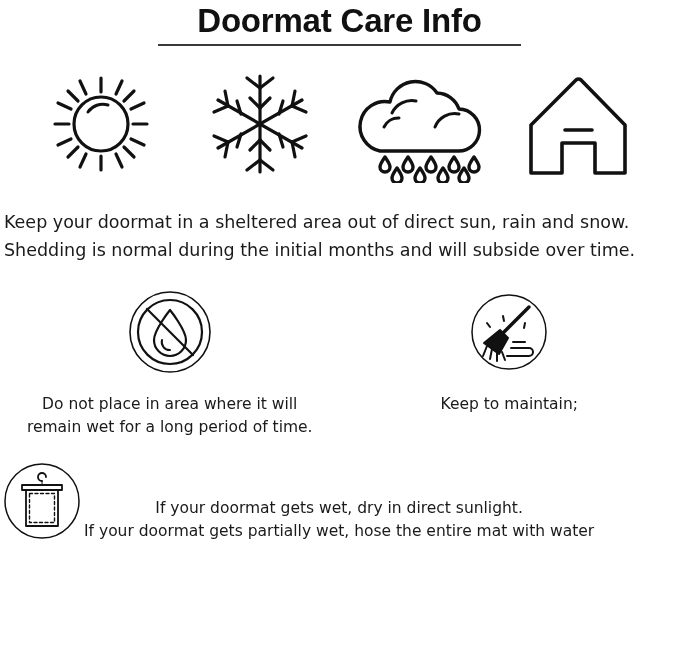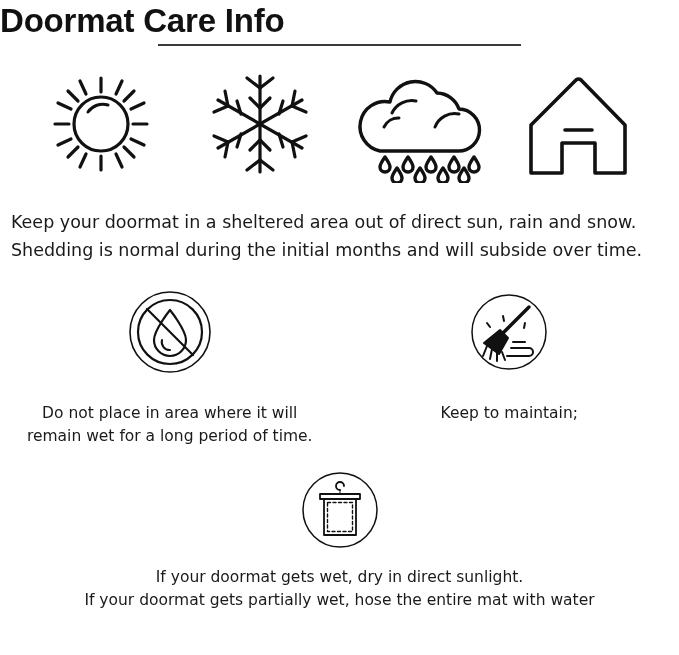--- a/index.html
+++ b/index.html
@@ -18,21 +18,21 @@
   .page {
     width: 679px;
     height: 655px;
     position: relative;
     background: #ffffff;
   }
 
   
   .title-block {
     width: 100%;
-    text-align: left;
+    text-align: center;
     padding-top: 2px;
   }
   .title {
     font-family: "Liberation Sans", sans-serif;
     font-weight: bold;
     font-size: 33px;
     letter-spacing: -0.2px;
     color: #111111;
     line-height: 38px;
     margin: 0;
@@ -62,21 +62,20 @@
 
   
   .intro {
     margin-top: 24px;
     padding: 0 4px;
     font-family: "DejaVu Sans", sans-serif;
     font-size: 17.5px;
     line-height: 28px;
     color: #1a1a1a;
     text-align: left;
-    margin-left: 7px;
   }
   .intro .line { display: block; white-space: nowrap; }
 
   
   .care-row {
     display: flex;
     margin-top: 26px;
   }
   .care-col {
     flex: 1 1 50%;
@@ -85,35 +84,34 @@
     align-items: center;
   }
   .badge {
     width: 84px;
     height: 84px;
     display: flex;
     align-items: center;
     justify-content: center;
   }
   .caption {
-    margin-top: 28px;
+    margin-top: 19px;
     font-family: "DejaVu Sans", sans-serif;
     font-size: 15.5px;
     line-height: 23px;
     text-align: center;
     color: #1a1a1a;
   }
   .caption .line { display: block; }
 
   
   .bottom {
     margin-top: 20px;
     display: flex;
-    flex-direction: column;
-    align-items: center;
+    align-items: flex-end;
   }
   .bottom .caption { margin-top: 14px; }
 </style>
 </head>
 <body>
 
 <div class="page">
 
   <div class="title-block">
     <h1 class="title">Doormat Care Info</h1>

